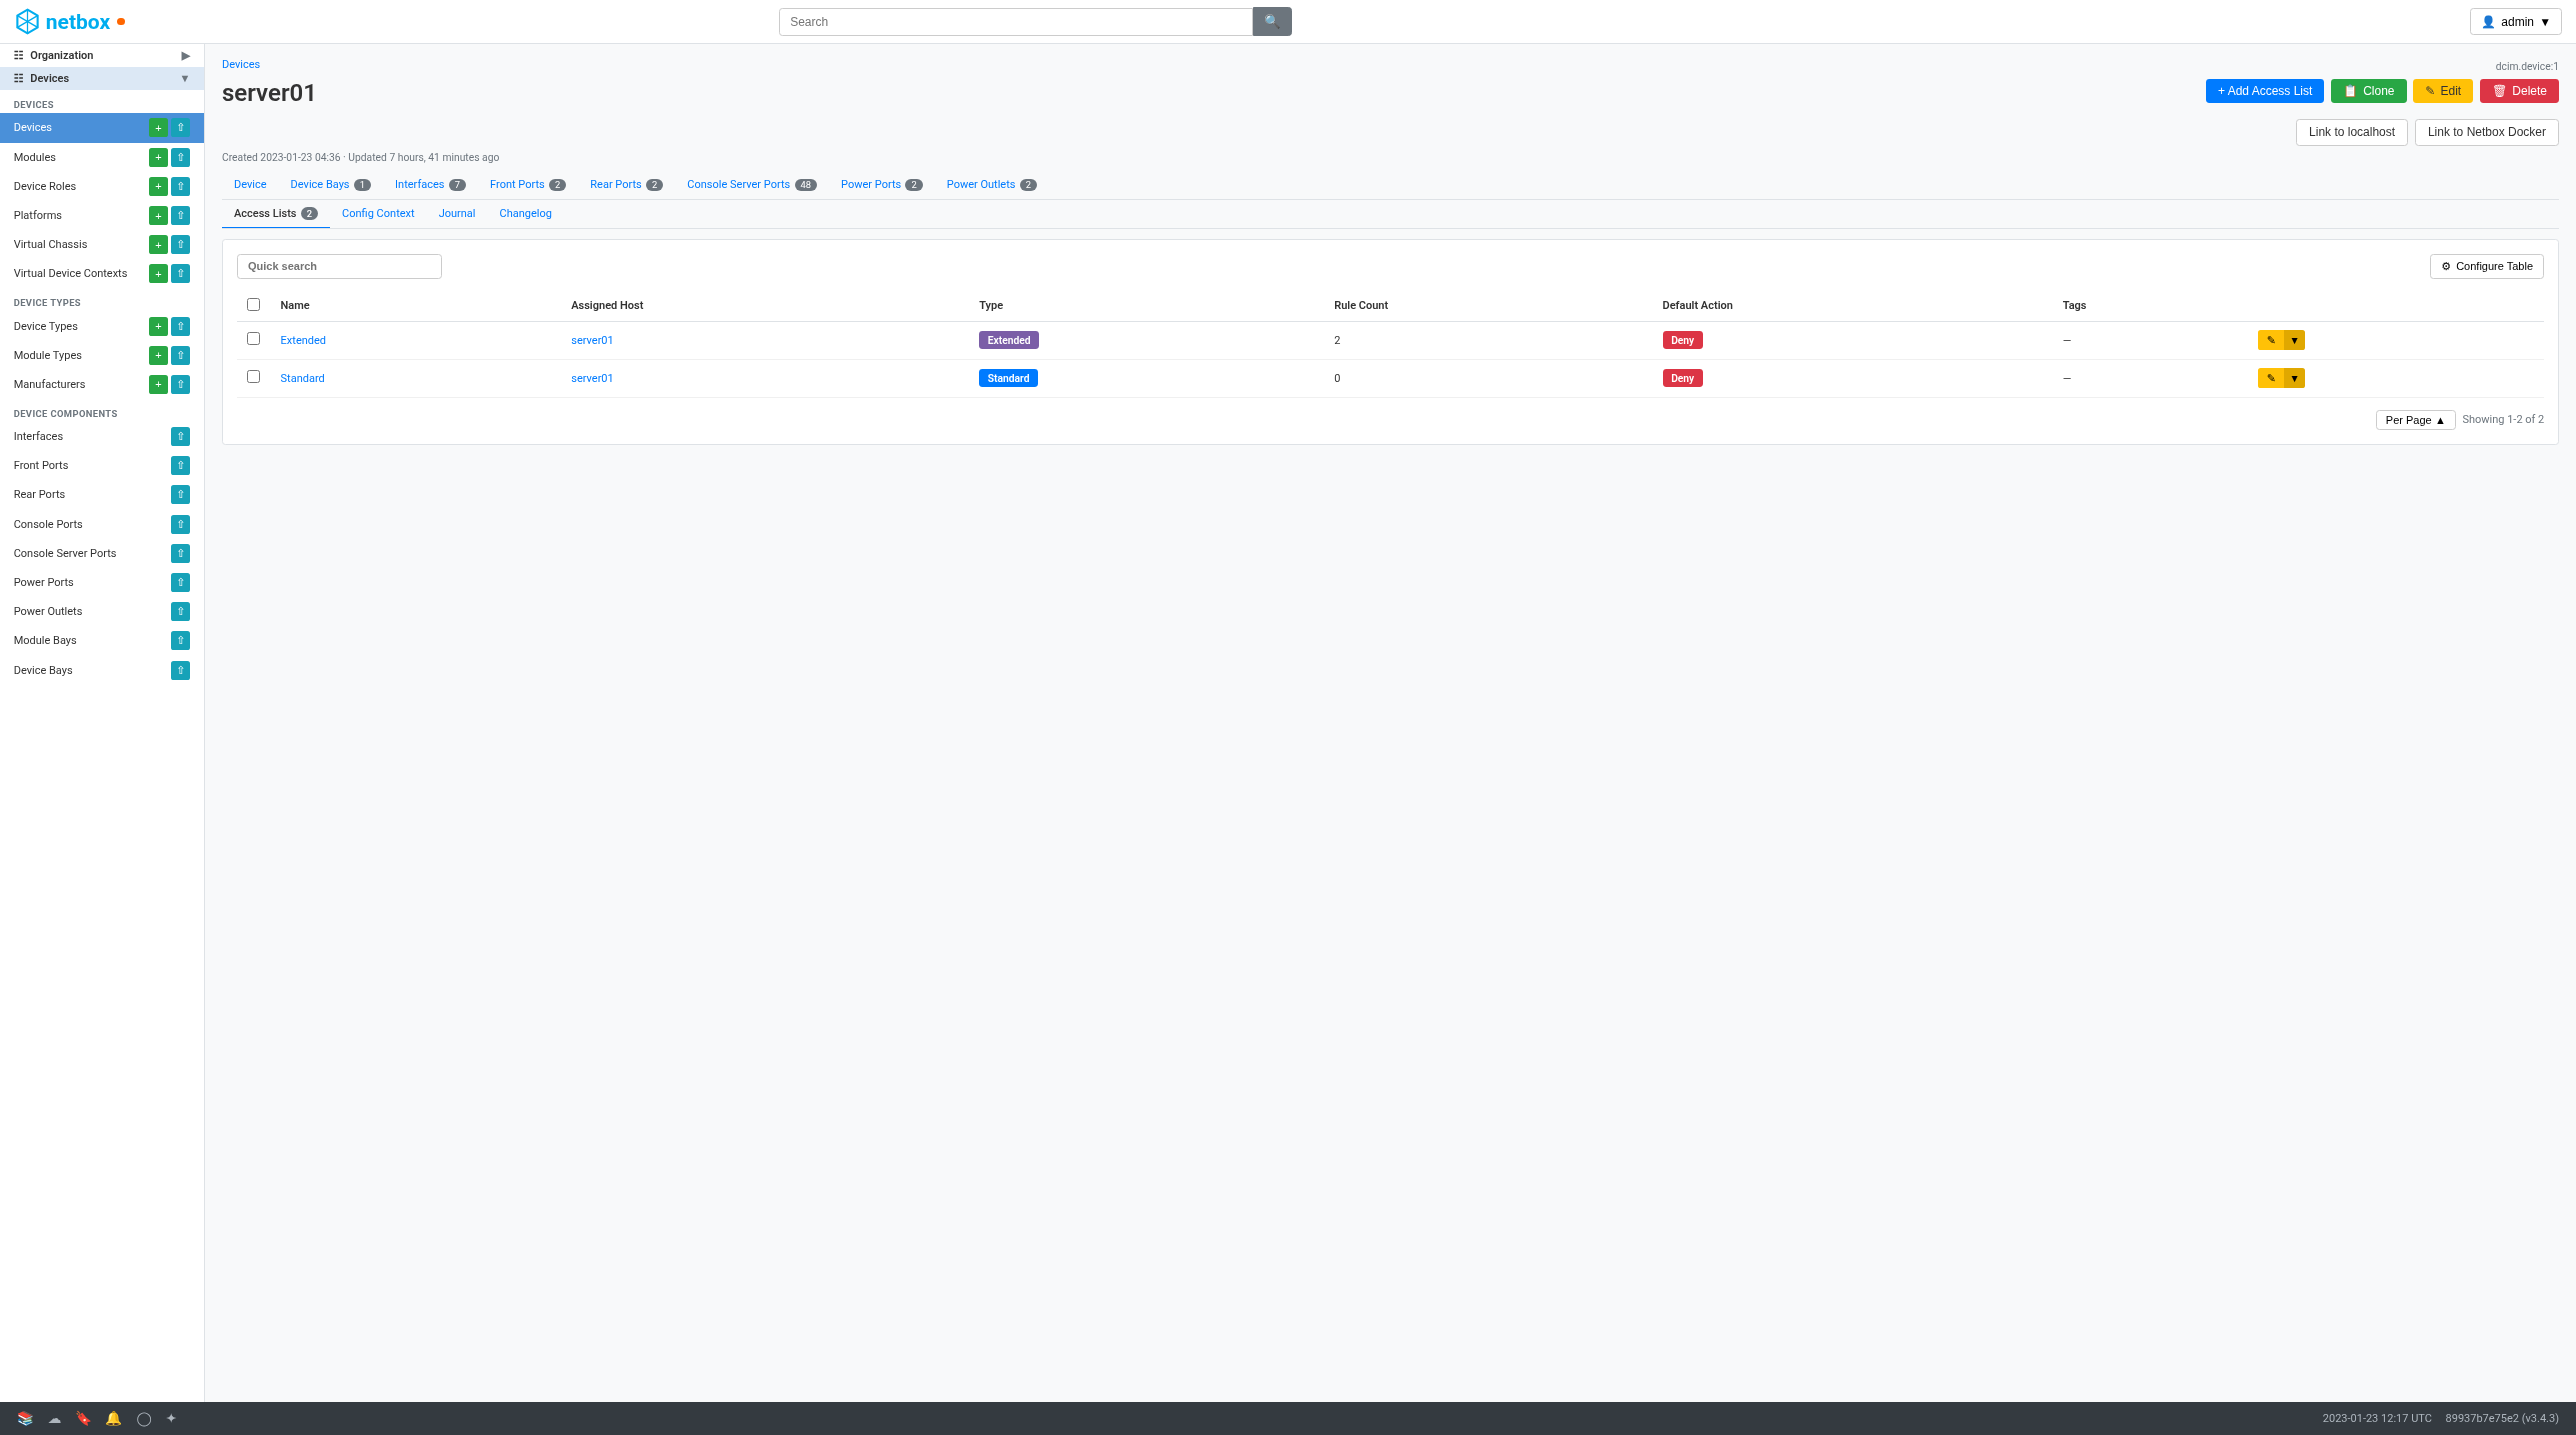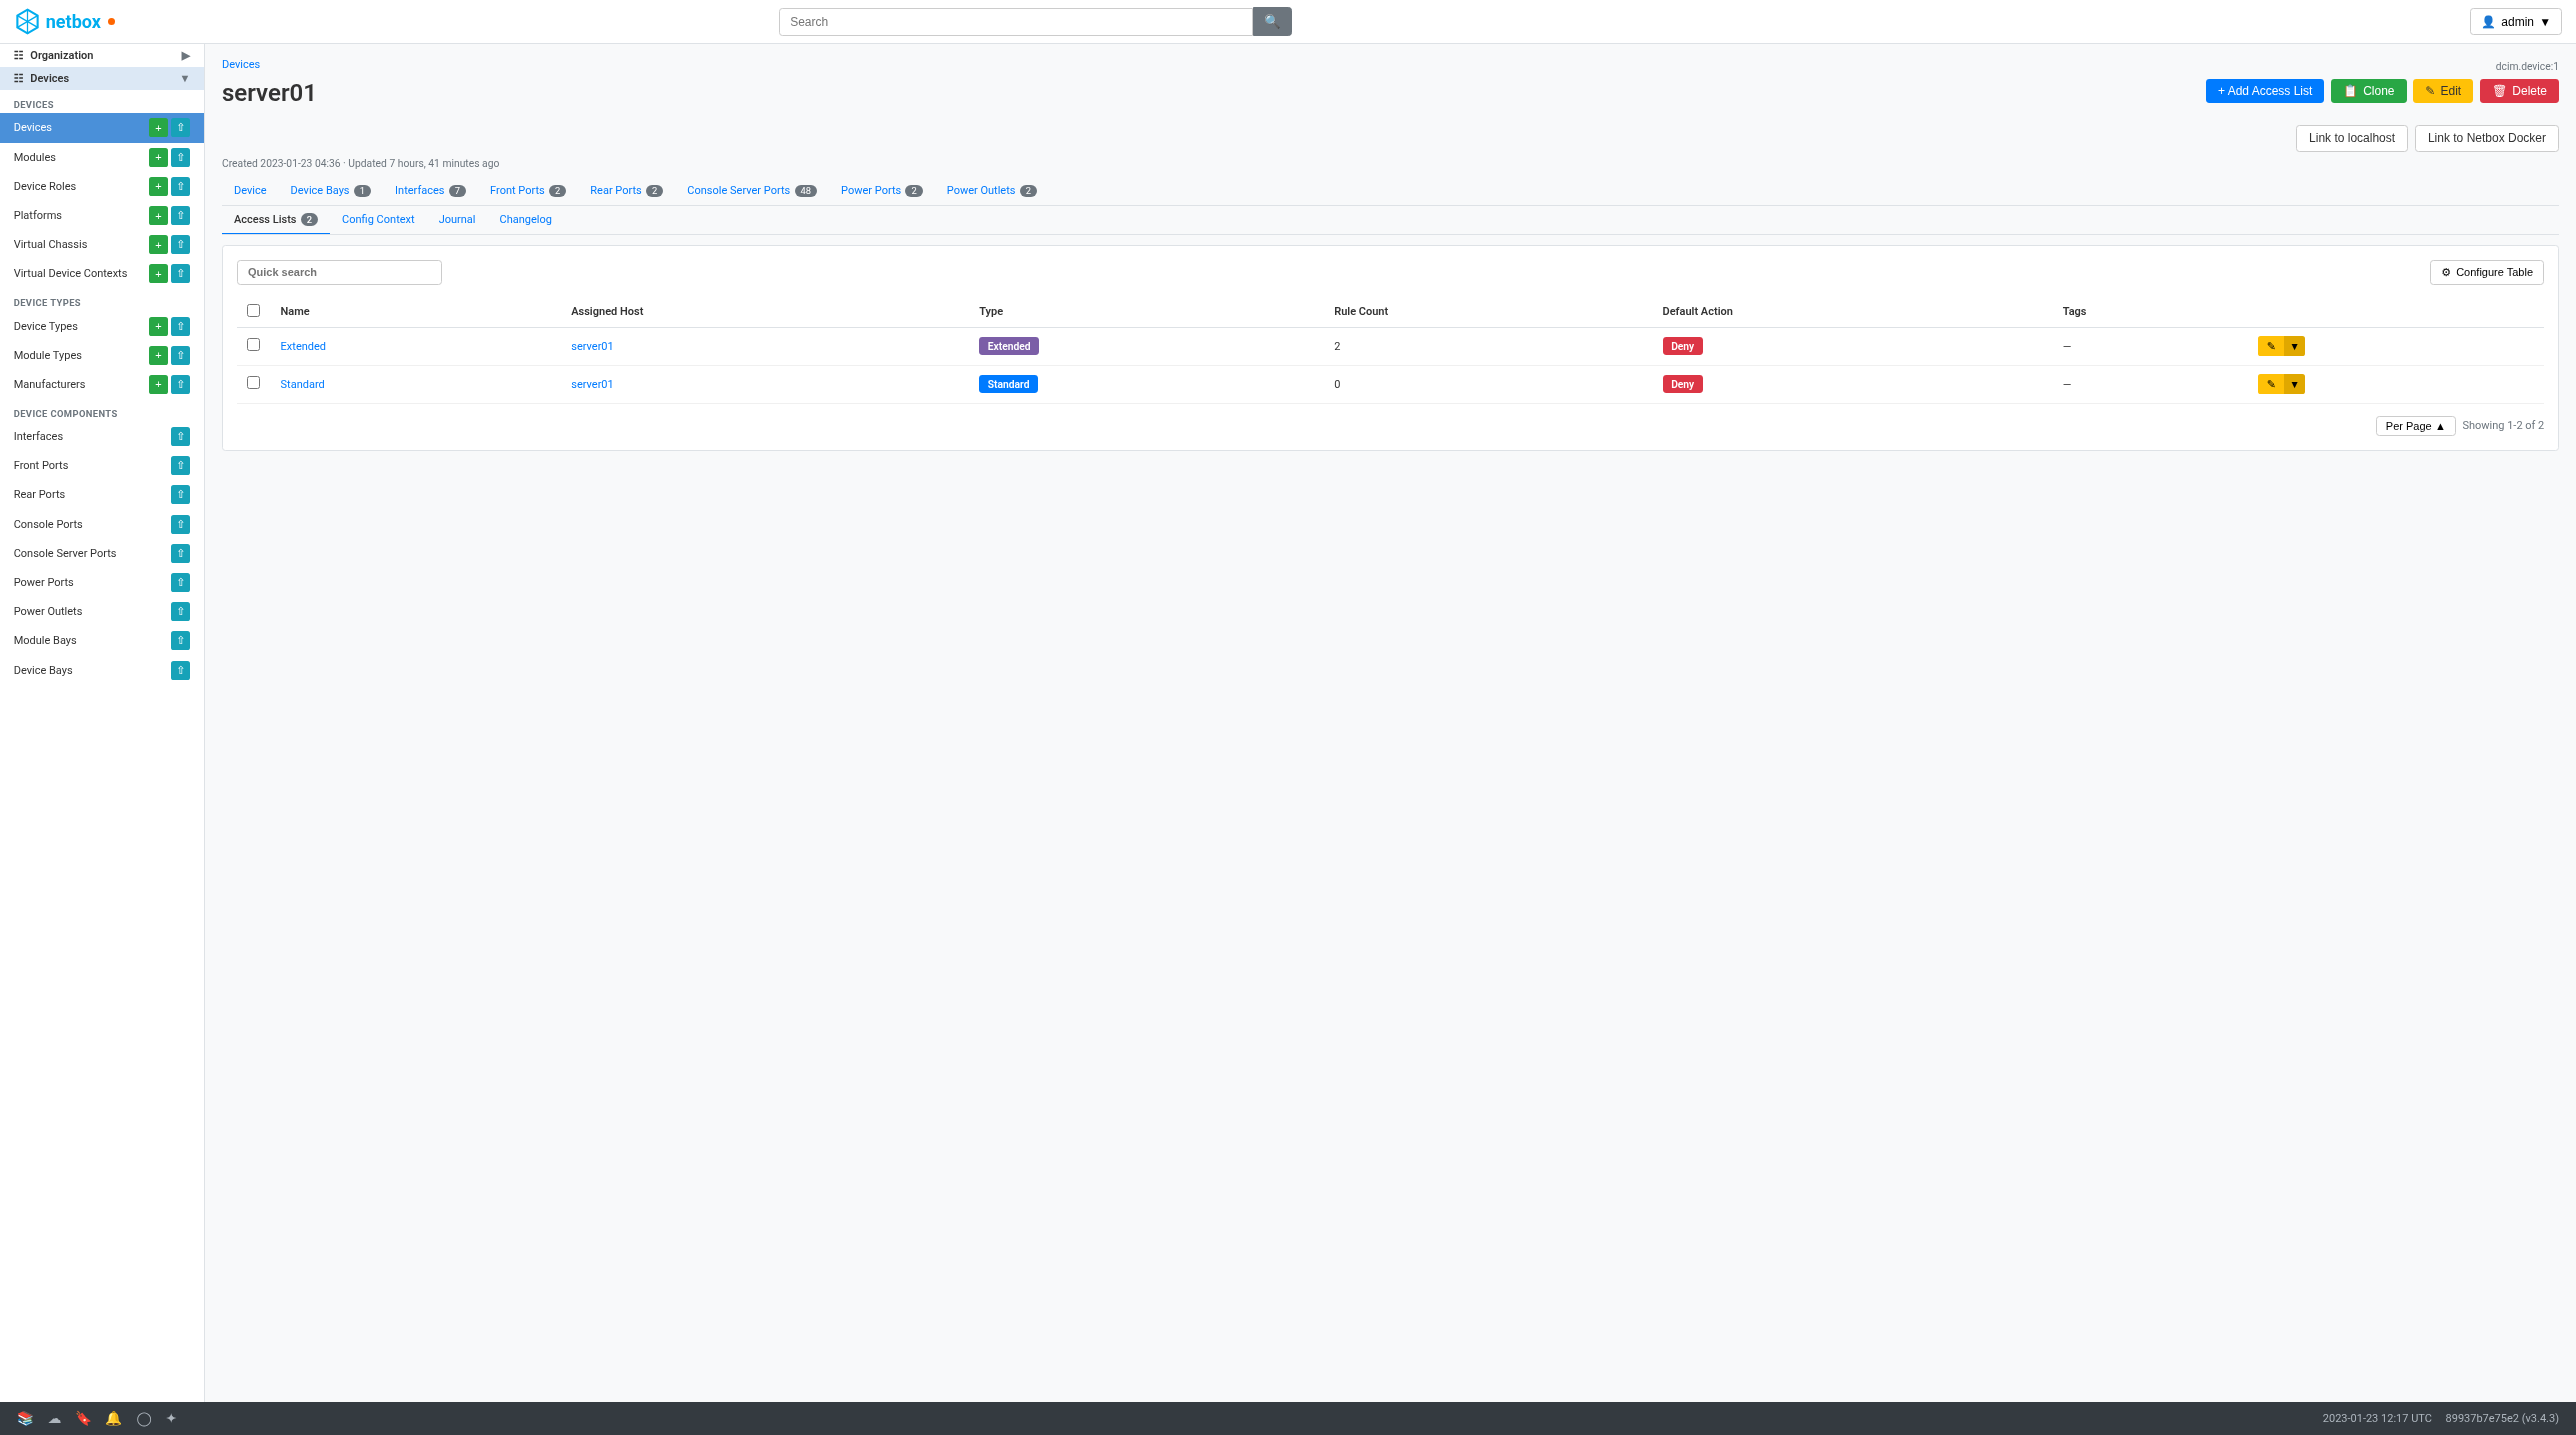--- a/index.html
+++ b/index.html
@@ -37,21 +37,21 @@
 
     
     .breadcrumb { font-size: 11px; color: #007bff; margin-bottom: 5.1px; }
     .breadcrumb a { color: #007bff; text-decoration: none; }
 
     
     .page-header { display: flex; align-items: flex-start; justify-content: space-between; margin-bottom: 5.1px; }
     .page-title { font-size: 24px; font-weight: 600; color: #333; }
     .header-actions { display: flex; gap: 8px; align-items: center; flex-direction: column; align-items: flex-end; }
     .header-top-actions { display: flex; gap: 6.8px; }
-    .header-secondary-actions { display: flex; gap: 6.8px; margin-top: 14px; }
+    .header-secondary-actions { display: flex; gap: 6.8px; margin-top: 8px; }
 
     .btn { padding: 5.1px 12px; border-radius: 3.4px; border: none; cursor: pointer; font-size: 12px; display: flex; align-items: center; gap: 5.1px; font-weight: 500; }
     .btn-blue { background: #007bff; color: #fff; }
     .btn-green { background: #28a745; color: #fff; }
     .btn-yellow { background: #ffc107; color: #333; }
     .btn-red { background: #dc3545; color: #fff; }
     .btn-outline { background: #fff; color: #333; border: 0.9px solid #ccc; }
 
     .page-meta { font-size: 10.3px; color: #6c757d; margin-bottom: 8px; }
     .dcim-ref { font-size: 10.3px; color: #6c757d; text-align: right; }
@@ -105,21 +105,21 @@
 <body>
 
 <nav class="top-nav">
   <div style="display:flex;align-items:center;gap:5.1px;min-width:171px;">
     <svg width="27" height="27" viewBox="0 0 32 32">
       <polygon points="16,2 28,9 28,23 16,30 4,23 4,9" fill="none" stroke="#00adef" stroke-width="2.5"></polygon>
       <line x1="16" y1="2" x2="16" y2="30" stroke="#00adef" stroke-width="1.5"></line>
       <line x1="4" y1="9" x2="28" y2="23" stroke="#00adef" stroke-width="1.5"></line>
       <line x1="28" y1="9" x2="4" y2="23" stroke="#00adef" stroke-width="1.5"></line>
     </svg>
-    <span style="color:#00adef;font-size:18px;font-weight:700;">netbox</span>
+    <span style="color:#00adef;font-size:21px;font-weight:700;">netbox</span>
     <span style="width:7.7px;height:7.7px;background:#f60;border-radius:50%;display:inline-block;margin-left:1.7px;"></span>
   </div>
   <div class="search-wrapper">
     <input type="text" class="" style="flex: 1 1 0%; padding: 6px 10.3px; border: 0.9px solid rgb(204, 204, 204); border-radius: 3.4px 0px 0px 3.4px; font-size: 12px; outline: none;" placeholder="Search">
     <button class="search-btn">
       <span>🔍</span>
     </button>
   </div>
   <button class="user-btn">
     <span>👤</span>

